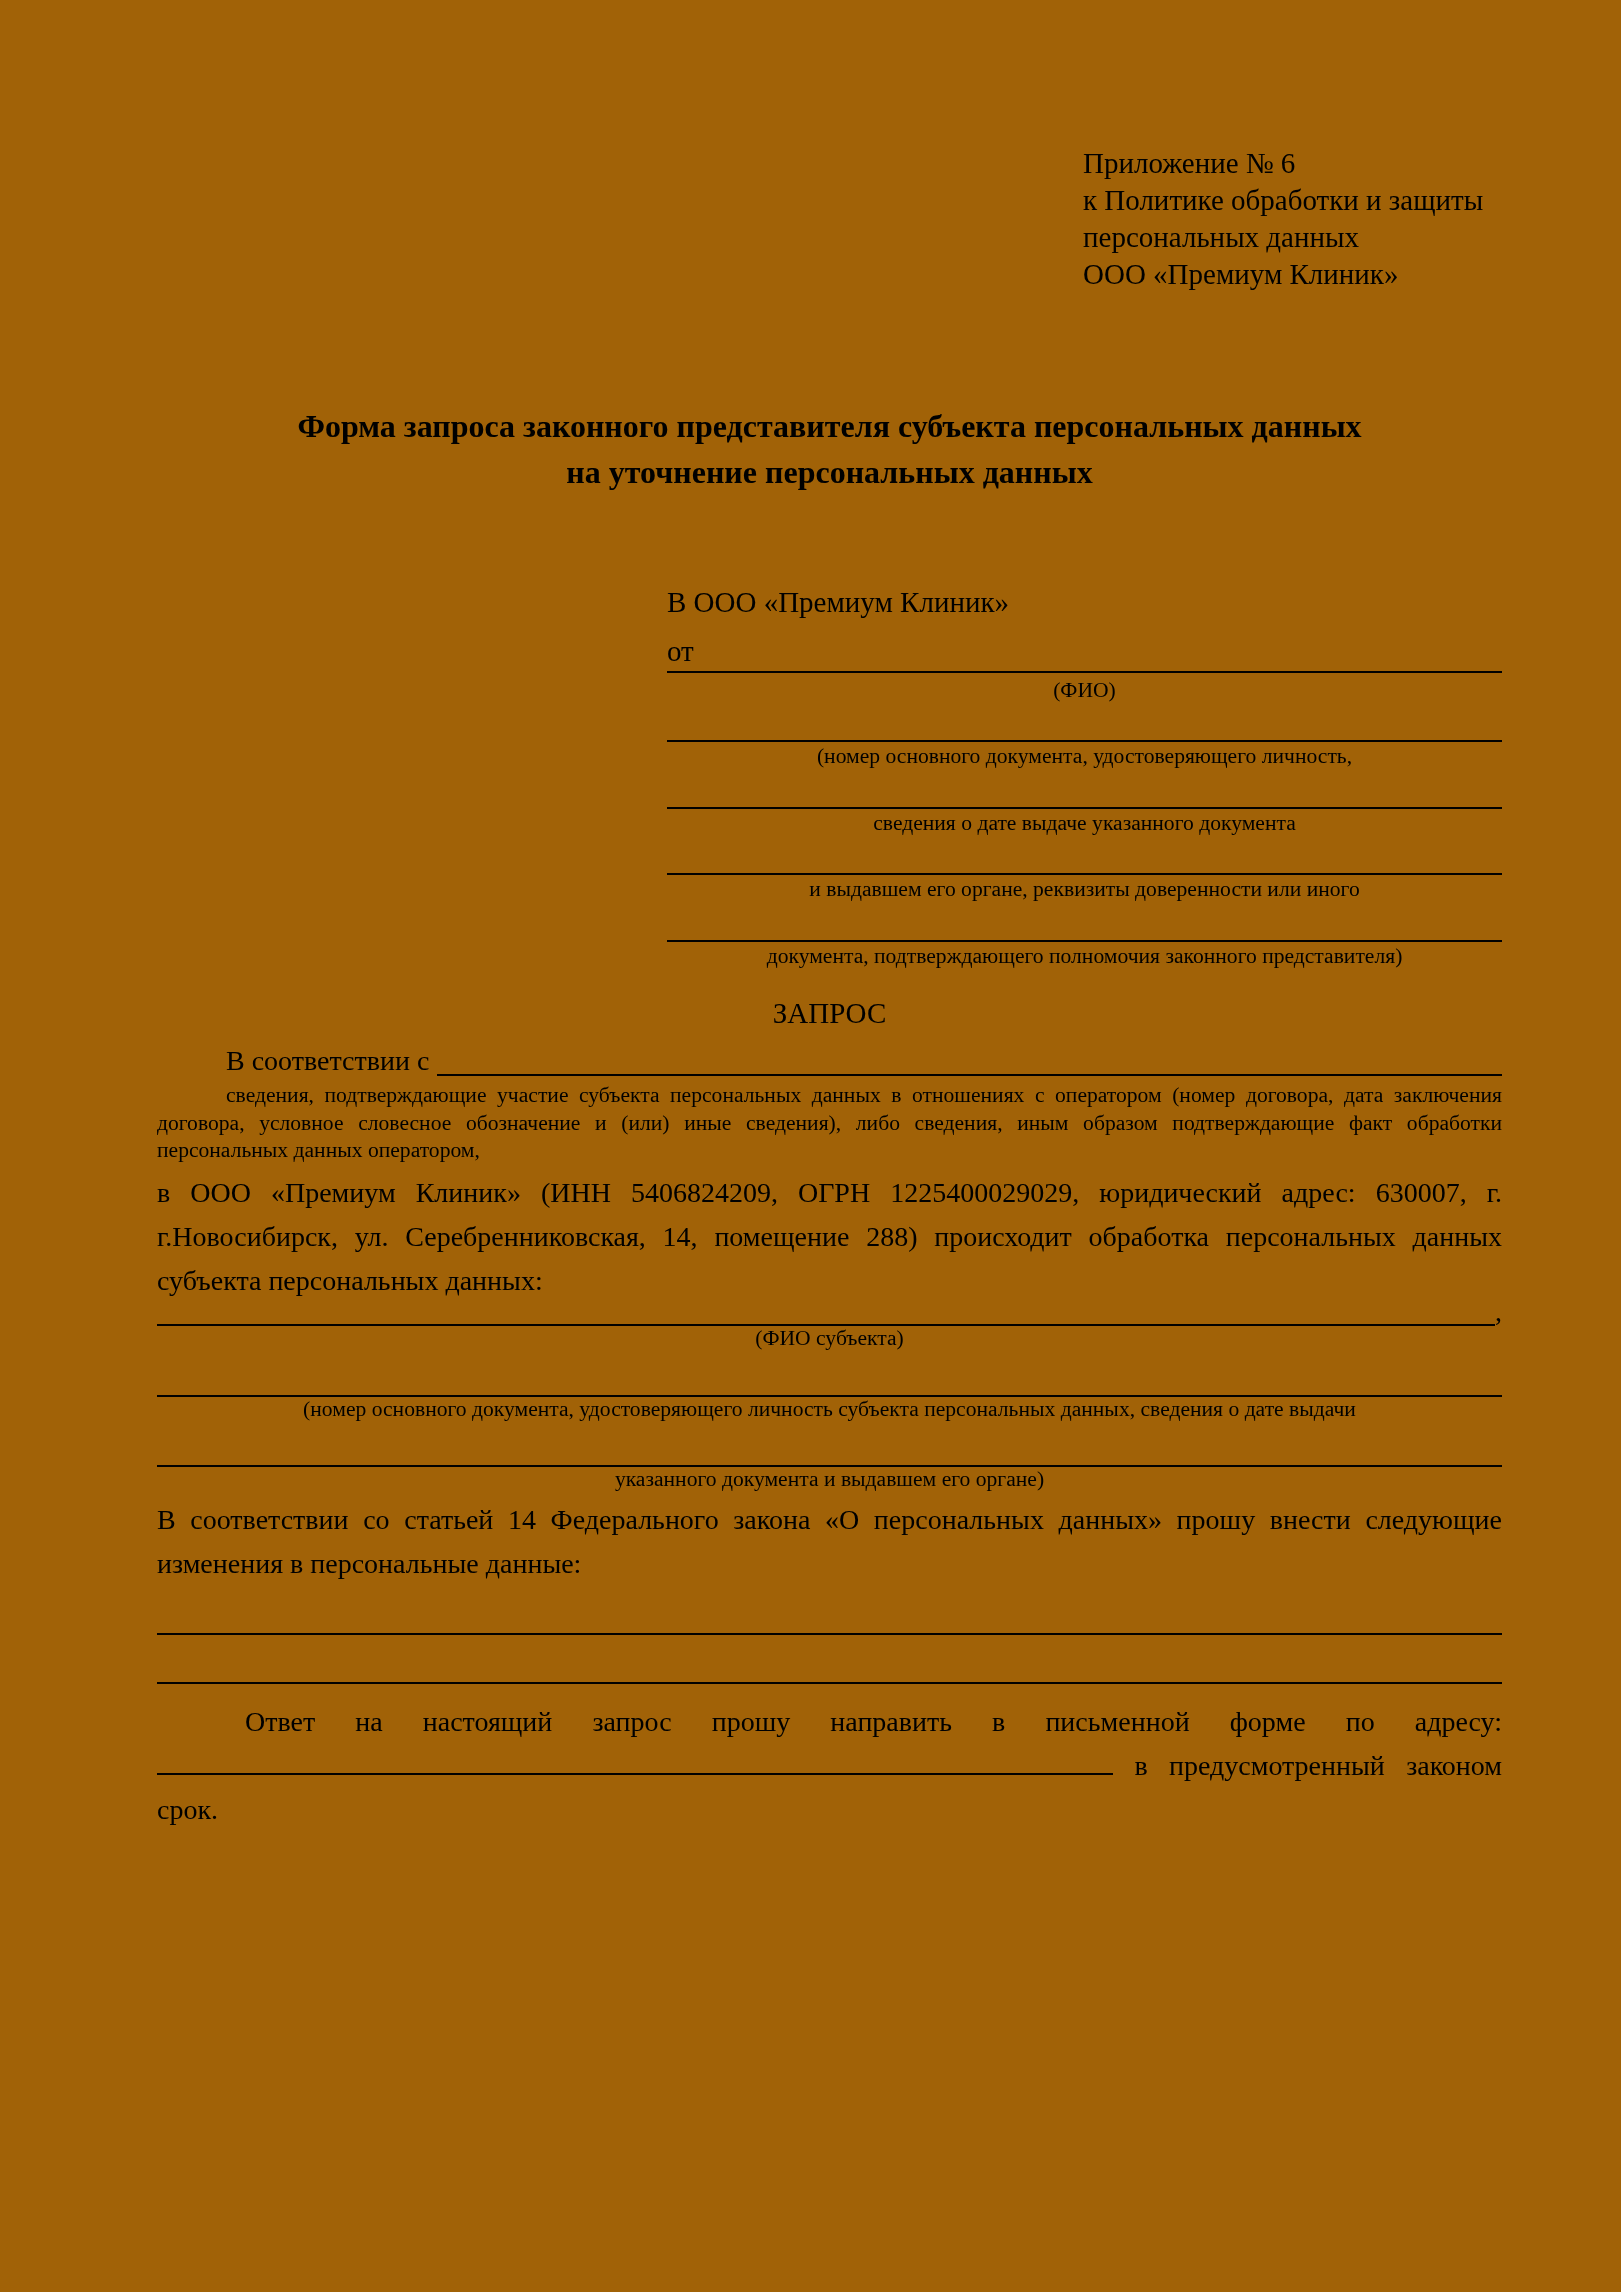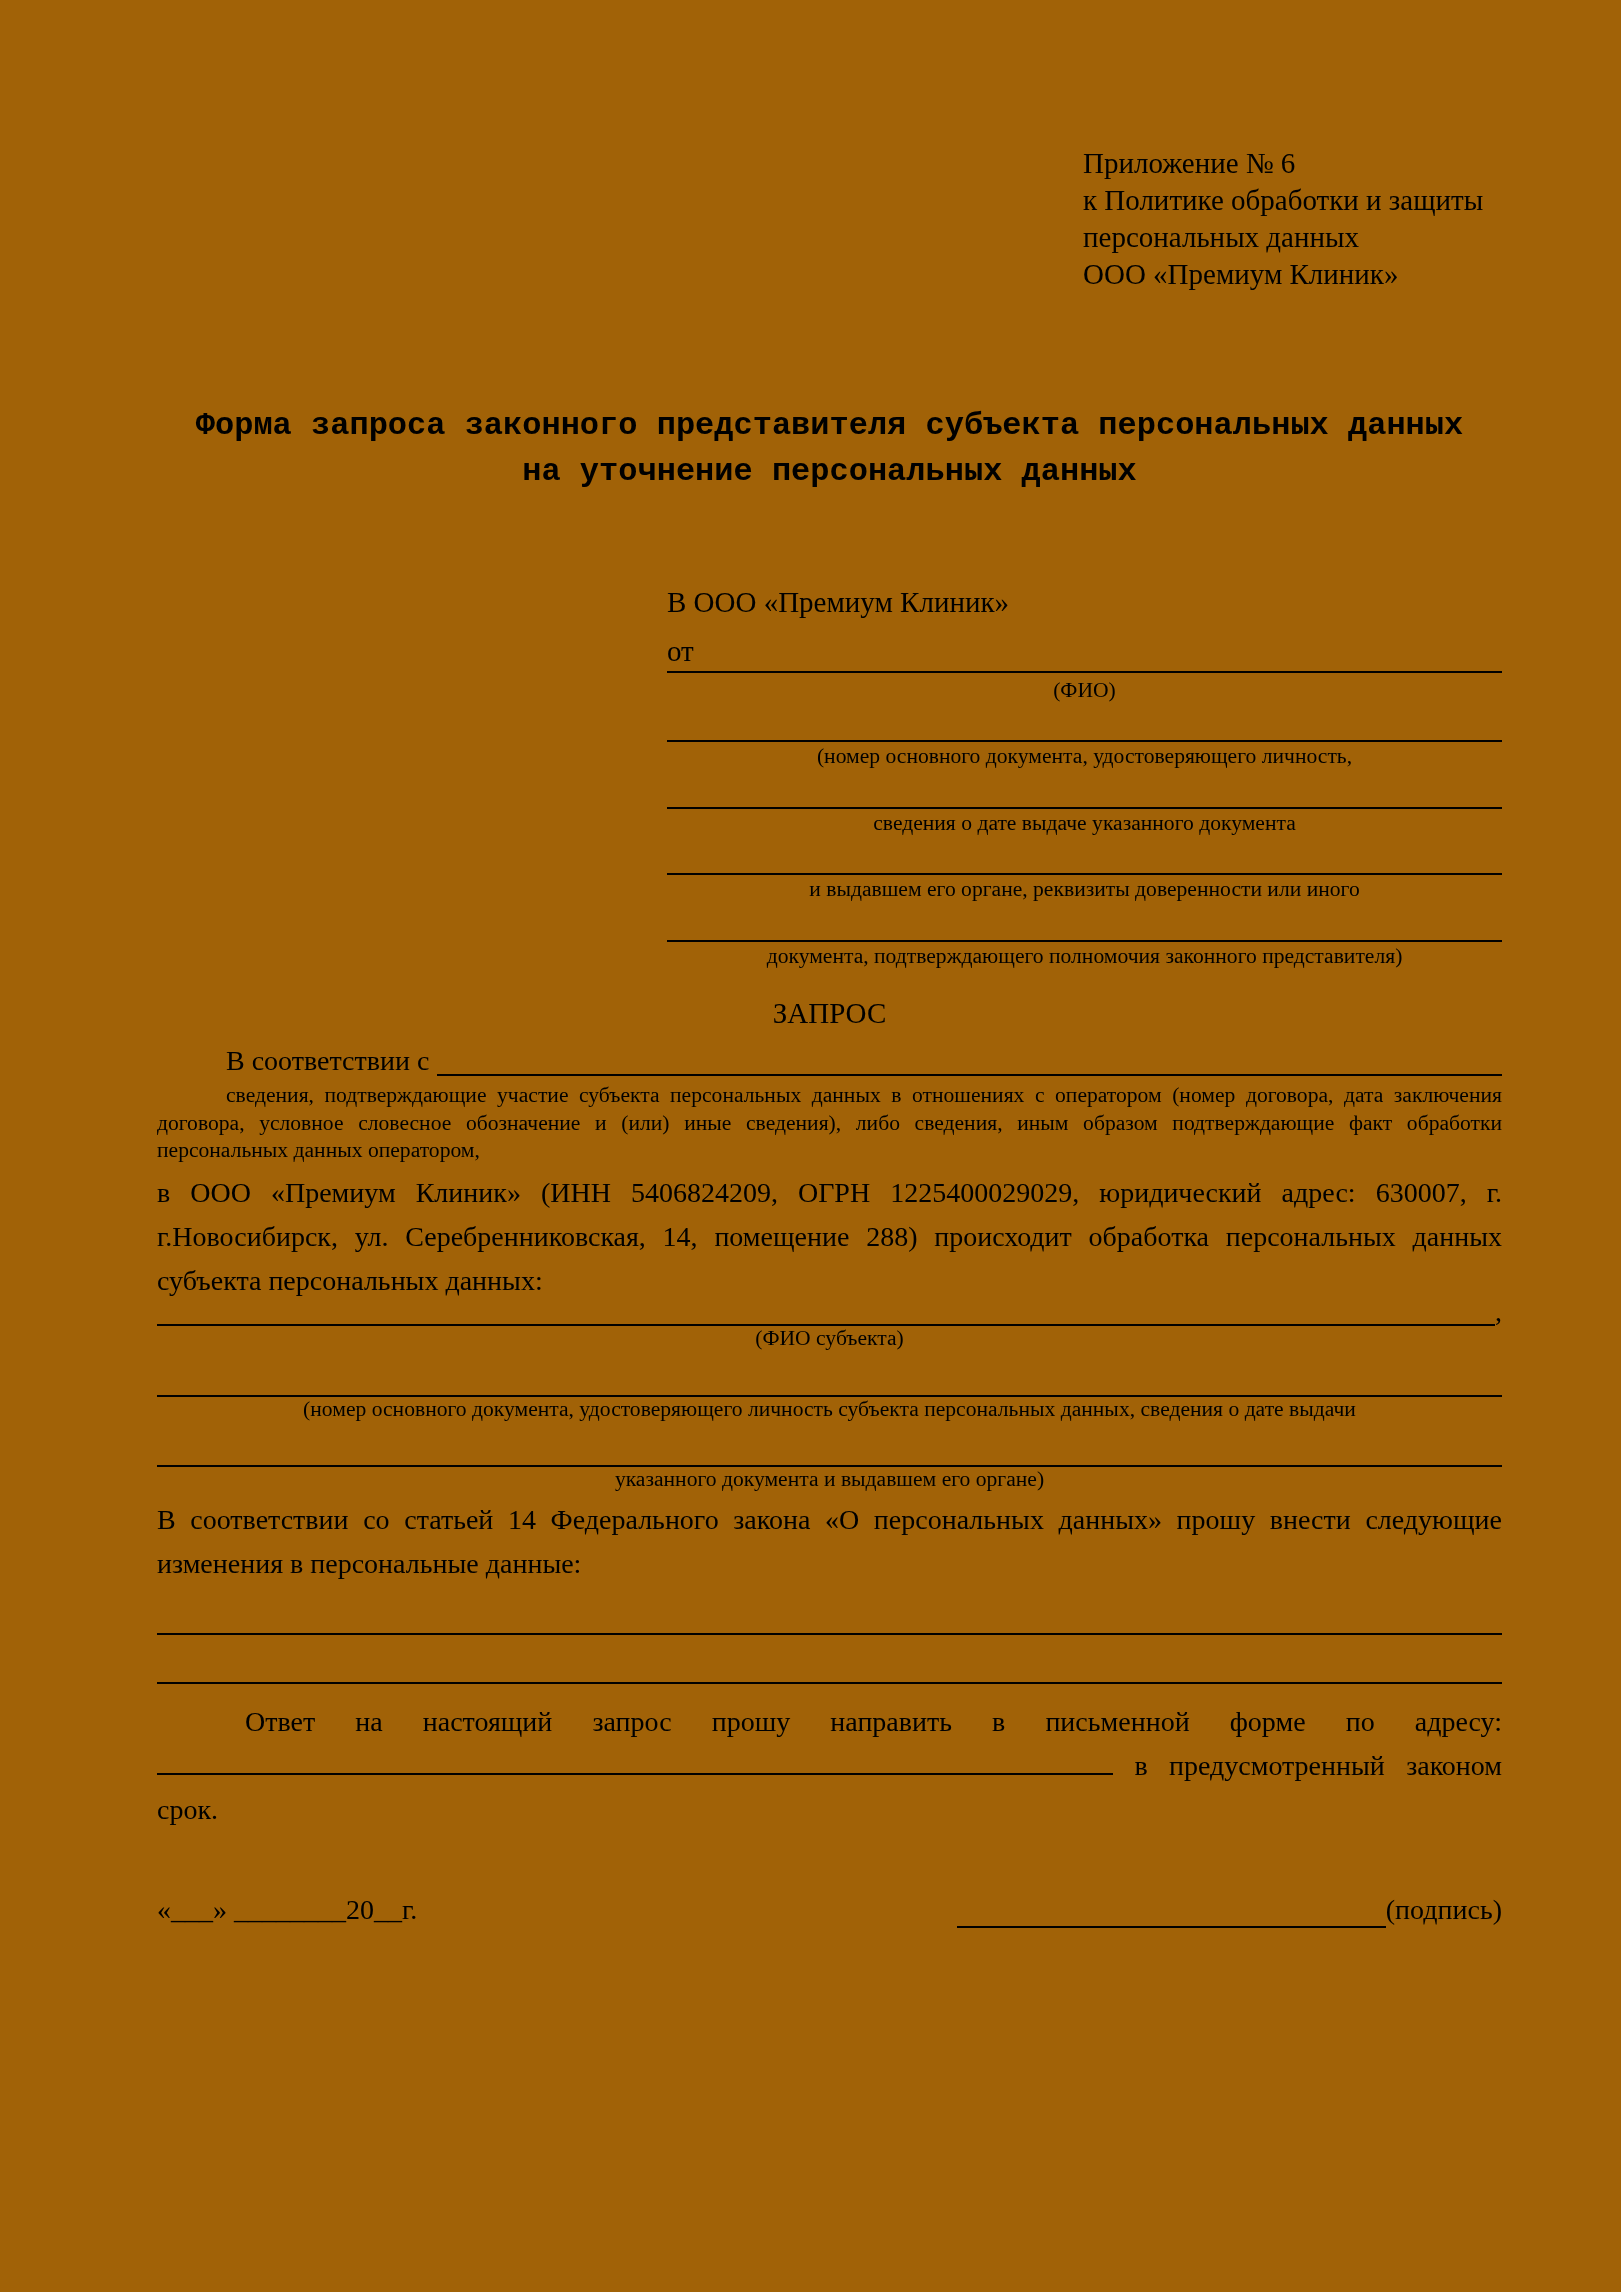--- a/index.html
+++ b/index.html
@@ -6,21 +6,21 @@
   .page{
     position:relative;
     width:1621px;height:2293px;
     background:#a16207;
     color:#000;
     font-family:"Liberation Serif","DejaVu Serif",serif;
     overflow:hidden;
   }
   .content{position:absolute;left:157px;top:0;width:1345px;}
   .appendix{margin-left:926px;margin-top:145px;font-size:29px;line-height:37px;text-align:left;}
-  .title{margin-top:110px;font-size:32px;font-weight:bold;text-align:center;line-height:46px;font-family:Liberation Mono, monospace;}
+  .title{margin-top:110px;font-size:32px;font-weight:bold;text-align:center;line-height:46px;}
   .addressee{margin-top:90px;margin-left:510px;}
   .org{font-size:29px;line-height:35px;margin-bottom:11.8px;}
   .from-row{display:flex;font-size:29px;line-height:39px;flex-direction:column;}
   .from-row .lbl{margin-right:9.8px;}
   .fill-blank{flex:1;border-bottom:2.9px solid #000;margin-bottom:4.9px;}
   .fcap{font-size:21.6px;line-height:25.5px;text-align:center;}
   .fline{height:37px;border-bottom:2.9px solid #000;margin-bottom:2px;}
   .zapros{margin-top:25.5px;font-size:29px;text-align:center;line-height:37px;}
   .basis-row{display:flex;font-size:28px;line-height:39px;margin-top:9.8px;}
   .basis-row .lbl{padding-left:69px;margin-right:7.8px;white-space:nowrap;}
@@ -106,23 +106,16 @@
     <div class="blank-row t3">
       <span class="blank-line"></span>
     </div>
 
     <p class="body-par response">
       <span>Ответ на настоящий запрос прошу направить в письменной форме по адресу:</span>
       <span class="inline-blank"></span>
       <span>в предусмотренный законом срок.</span>
     </p>
 
-    <div class="footer-row">
-      <span>«___» ________20__г.</span>
-      <span class="sig">
-        <span class="sig-line"></span>
-        <span>(подпись)</span>
-      </span>
-    </div>
 
   </div>
 </div>
 
 
 </body></html>

